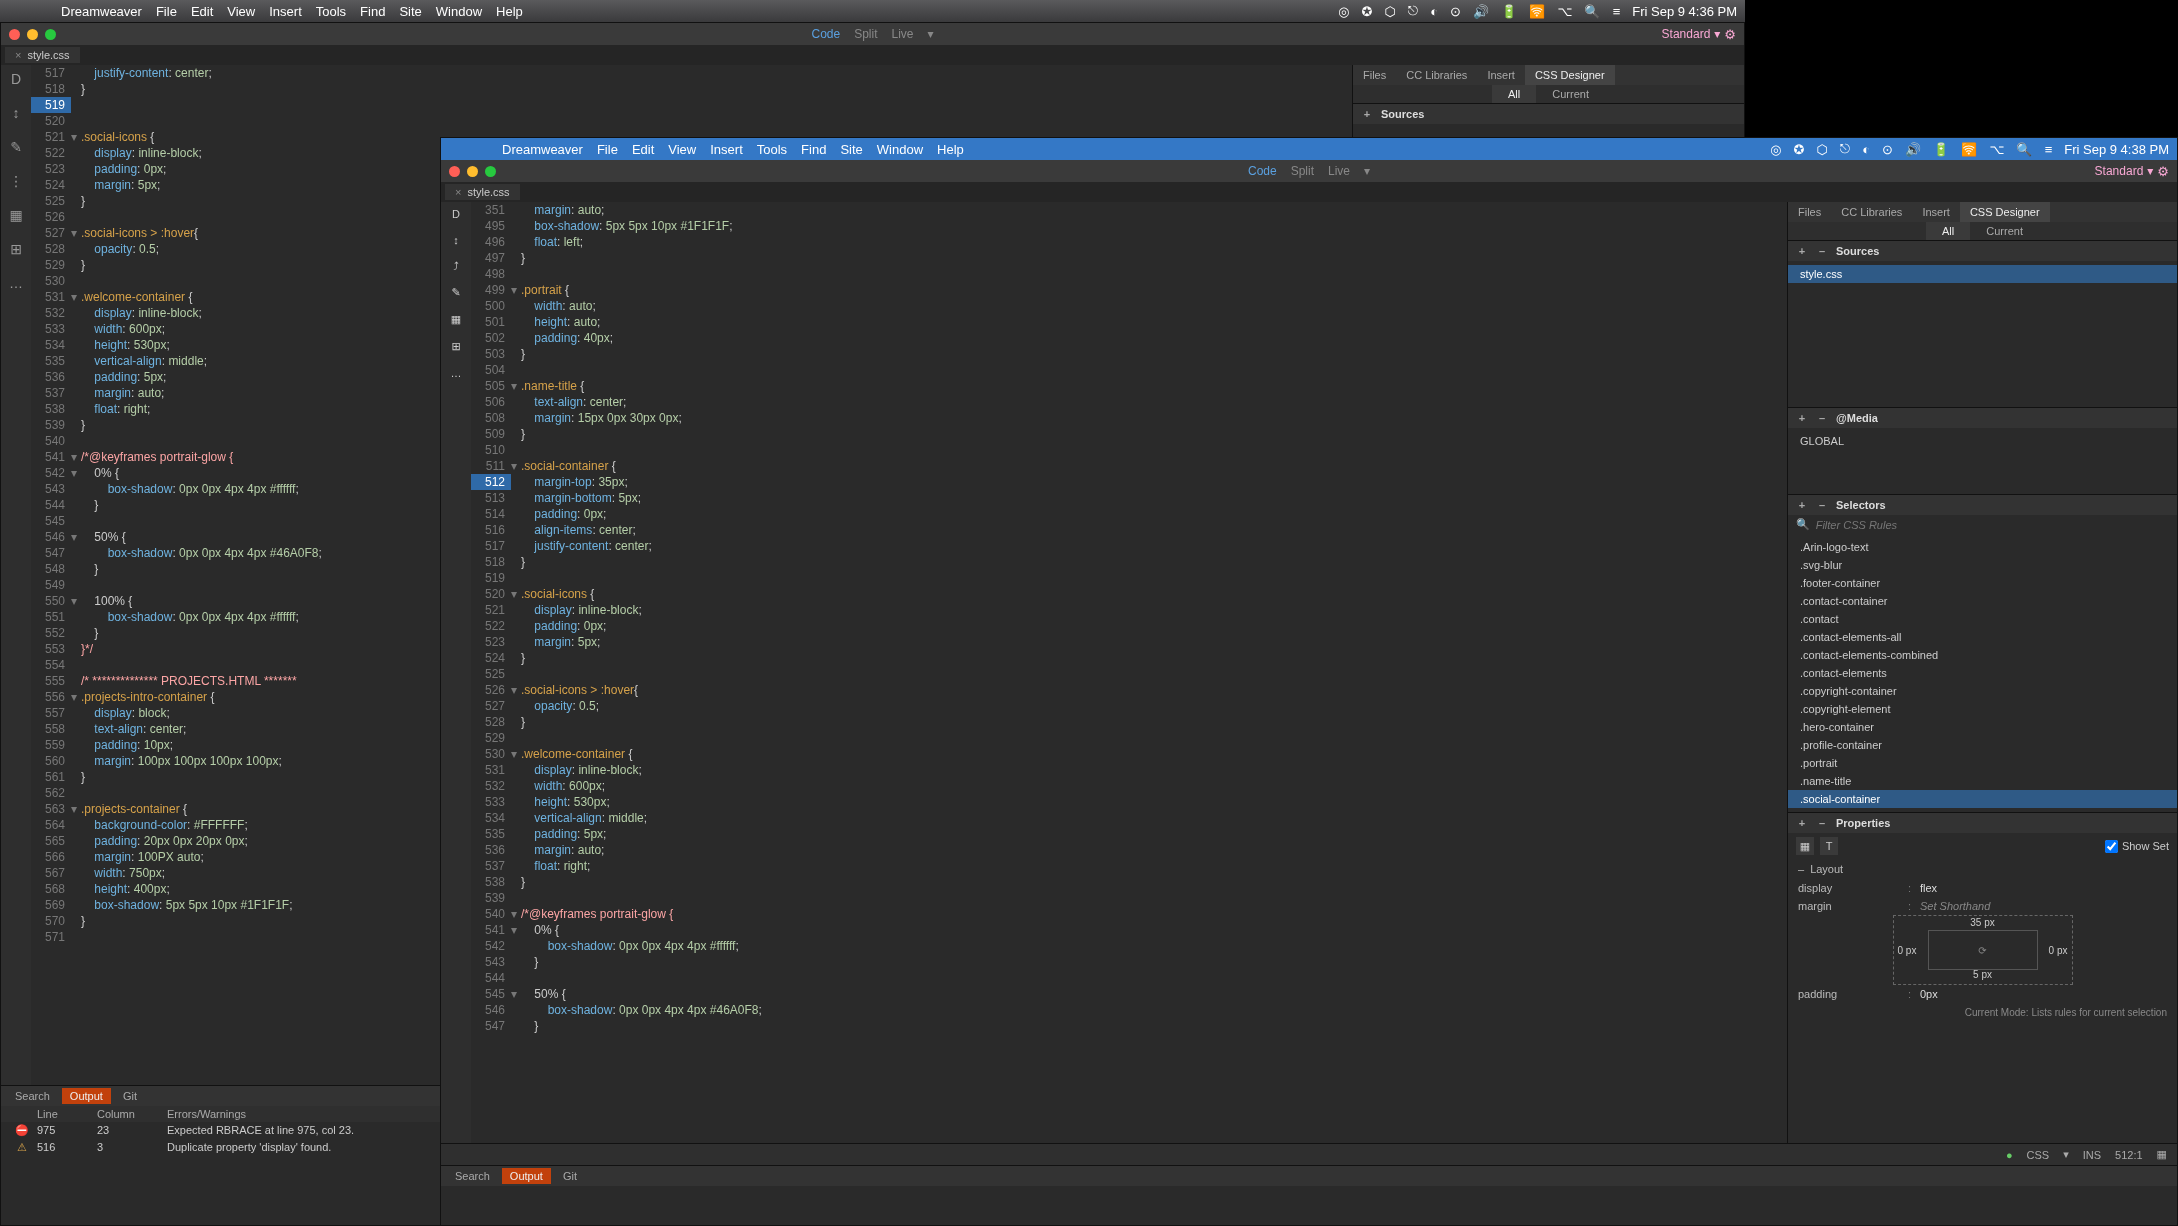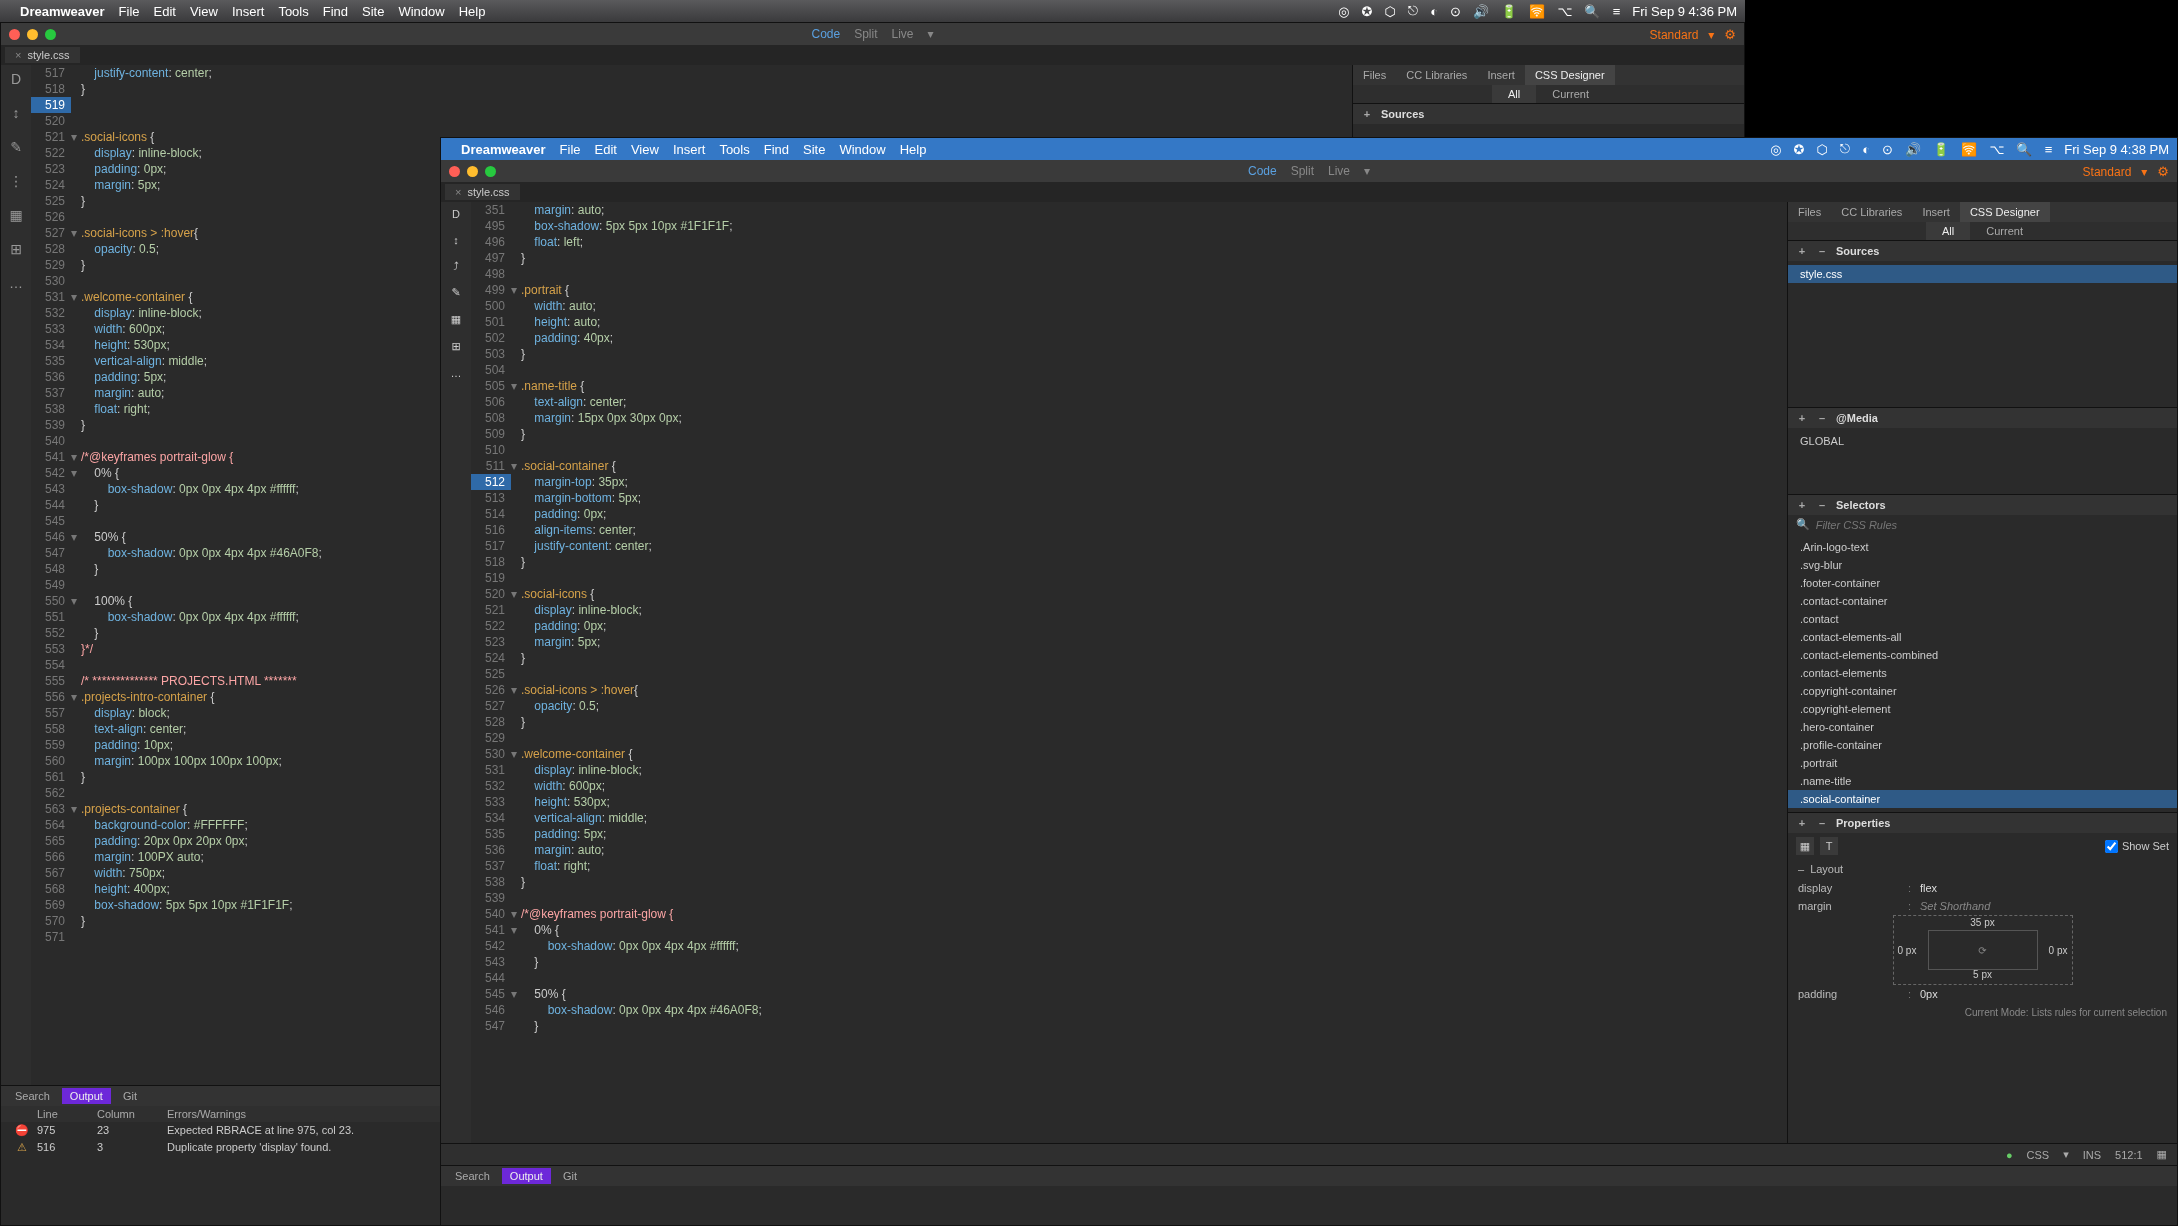--- a/index.html
+++ b/index.html
@@ -3,34 +3,34 @@
 <meta charset="utf-8">
 <style>
 * { margin: 0; padding: 0; box-sizing: border-box; font-family: -apple-system, "Helvetica Neue", Arial, sans-serif; }
 body { background: #000; width: 2178px; height: 1226px; overflow: hidden; font-size: 11px; color: #ccc; }
 
 
 .menubar { position: absolute; left: 0; right: 0; height: 22px; display: flex; align-items: center; padding: 0 8px; font-size: 13px; color: #fff; }
 .menubar.bg1 { top: 0; width: 1745px; background: linear-gradient(#5a5a5c,#3a3a3c); }
 .menubar.bg2 { background: #3478c6; }
 .menubar .apple { font-size: 14px; margin-right: 12px; }
-.menubar .app { font-weight: 700; margin-right: 14px; }
+.menubar .app { font-weight: 400; margin-right: 14px; margin-left: 41px; }
 .menubar .mi { margin-right: 14px; cursor: default; }
 .menubar .spacer { flex: 1; }
 .menubar .ri { margin-left: 12px; font-size: 13px; }
 
 
 .window { position: absolute; background: #2a2a2a; border: 1px solid #111; display: flex; flex-direction: column; }
 .titlebar { height: 22px; background: #3a3a3a; display: flex; align-items: center; padding: 0 8px; }
 .traffic { display: flex; gap: 7px; margin-right: 10px; }
 .dot { width: 11px; height: 11px; border-radius: 50%; }
 .dot.r { background: #ff5f56; } .dot.y { background: #ffbd2e; } .dot.g { background: #27c93f; }
 .viewmodes { position: absolute; left: 50%; transform: translateX(-50%); display: flex; gap: 14px; font-size: 12px; color: #888; text-align: right; }
 .viewmodes .active { color: #5aa0e0; }
-.wkspace { margin-left: auto; display: flex; align-items: flex-end; gap: 10px; color: #f97316; font-size: 12px; }
+.wkspace { margin-left: auto; display: flex; align-items: center; gap: 4px; color: #f9a8d4; font-size: 12px; }
 .gear { font-size: 13px; }
 
 .filetab-row { height: 20px; background: #252525; display: flex; align-items: center; padding-left: 4px; }
 .filetab { background: #333; padding: 2px 10px; font-size: 11px; color: #ccc; display: flex; align-items: center; gap: 6px; }
 .filetab .x { color: #888; }
 
 .body-row { flex: 1; display: flex; min-height: 0; }
 
 
 .rail { width: 30px; background: #2e2e2e; display: flex; flex-direction: column; align-items: center; padding-top: 6px; gap: 18px; }
@@ -48,21 +48,21 @@
 .tok-sel { color: #d6a24a; }
 .tok-prop { color: #6fb3e0; }
 .tok-val { color: #b5cea8; }
 .tok-punc { color: #ccc; }
 .tok-cmt { color: #fca5a5; }
 
 
 .outpanel { background: #2a2a2a; border-top: 1px solid #111; }
 .outtabs { display: flex; gap: 4px; padding: 2px 6px; background: #333; font-size: 11px; }
 .outtabs span { padding: 2px 8px; color: #aaa; }
-.outtabs .active { background: #6d28d9; color: #eee; }
+.outtabs .active { background: #c2410c; color: #eee; }
 .outgrid { font-size: 11px; }
 .outhdr, .outrow { display: flex; padding: 2px 6px; }
 .outhdr { background: #2f2f2f; color: #aaa; }
 .c-ic { width: 30px; text-align: center; }
 .c-line { width: 60px; }
 .c-col { width: 70px; }
 .c-msg { flex: 1; }
 .err { color: #e06c6c; } .warn { color: #d6a24a; }
 
 

